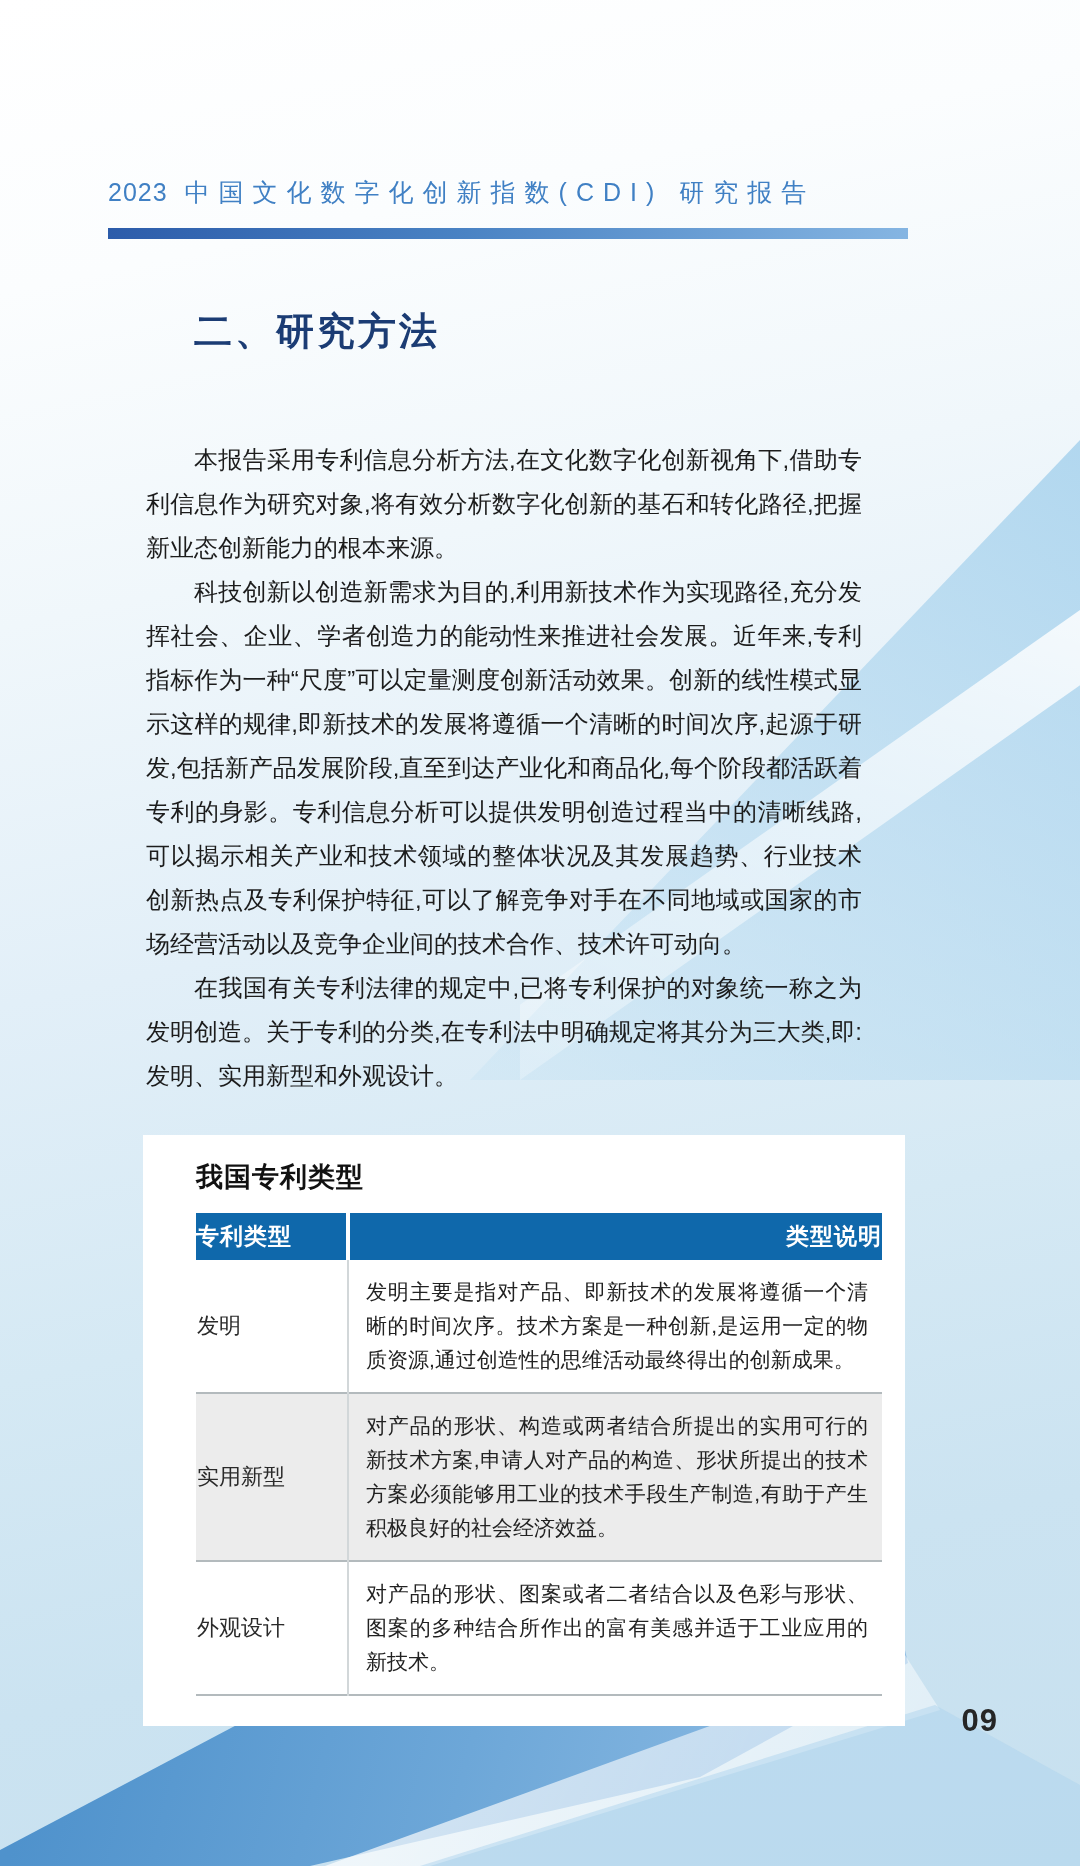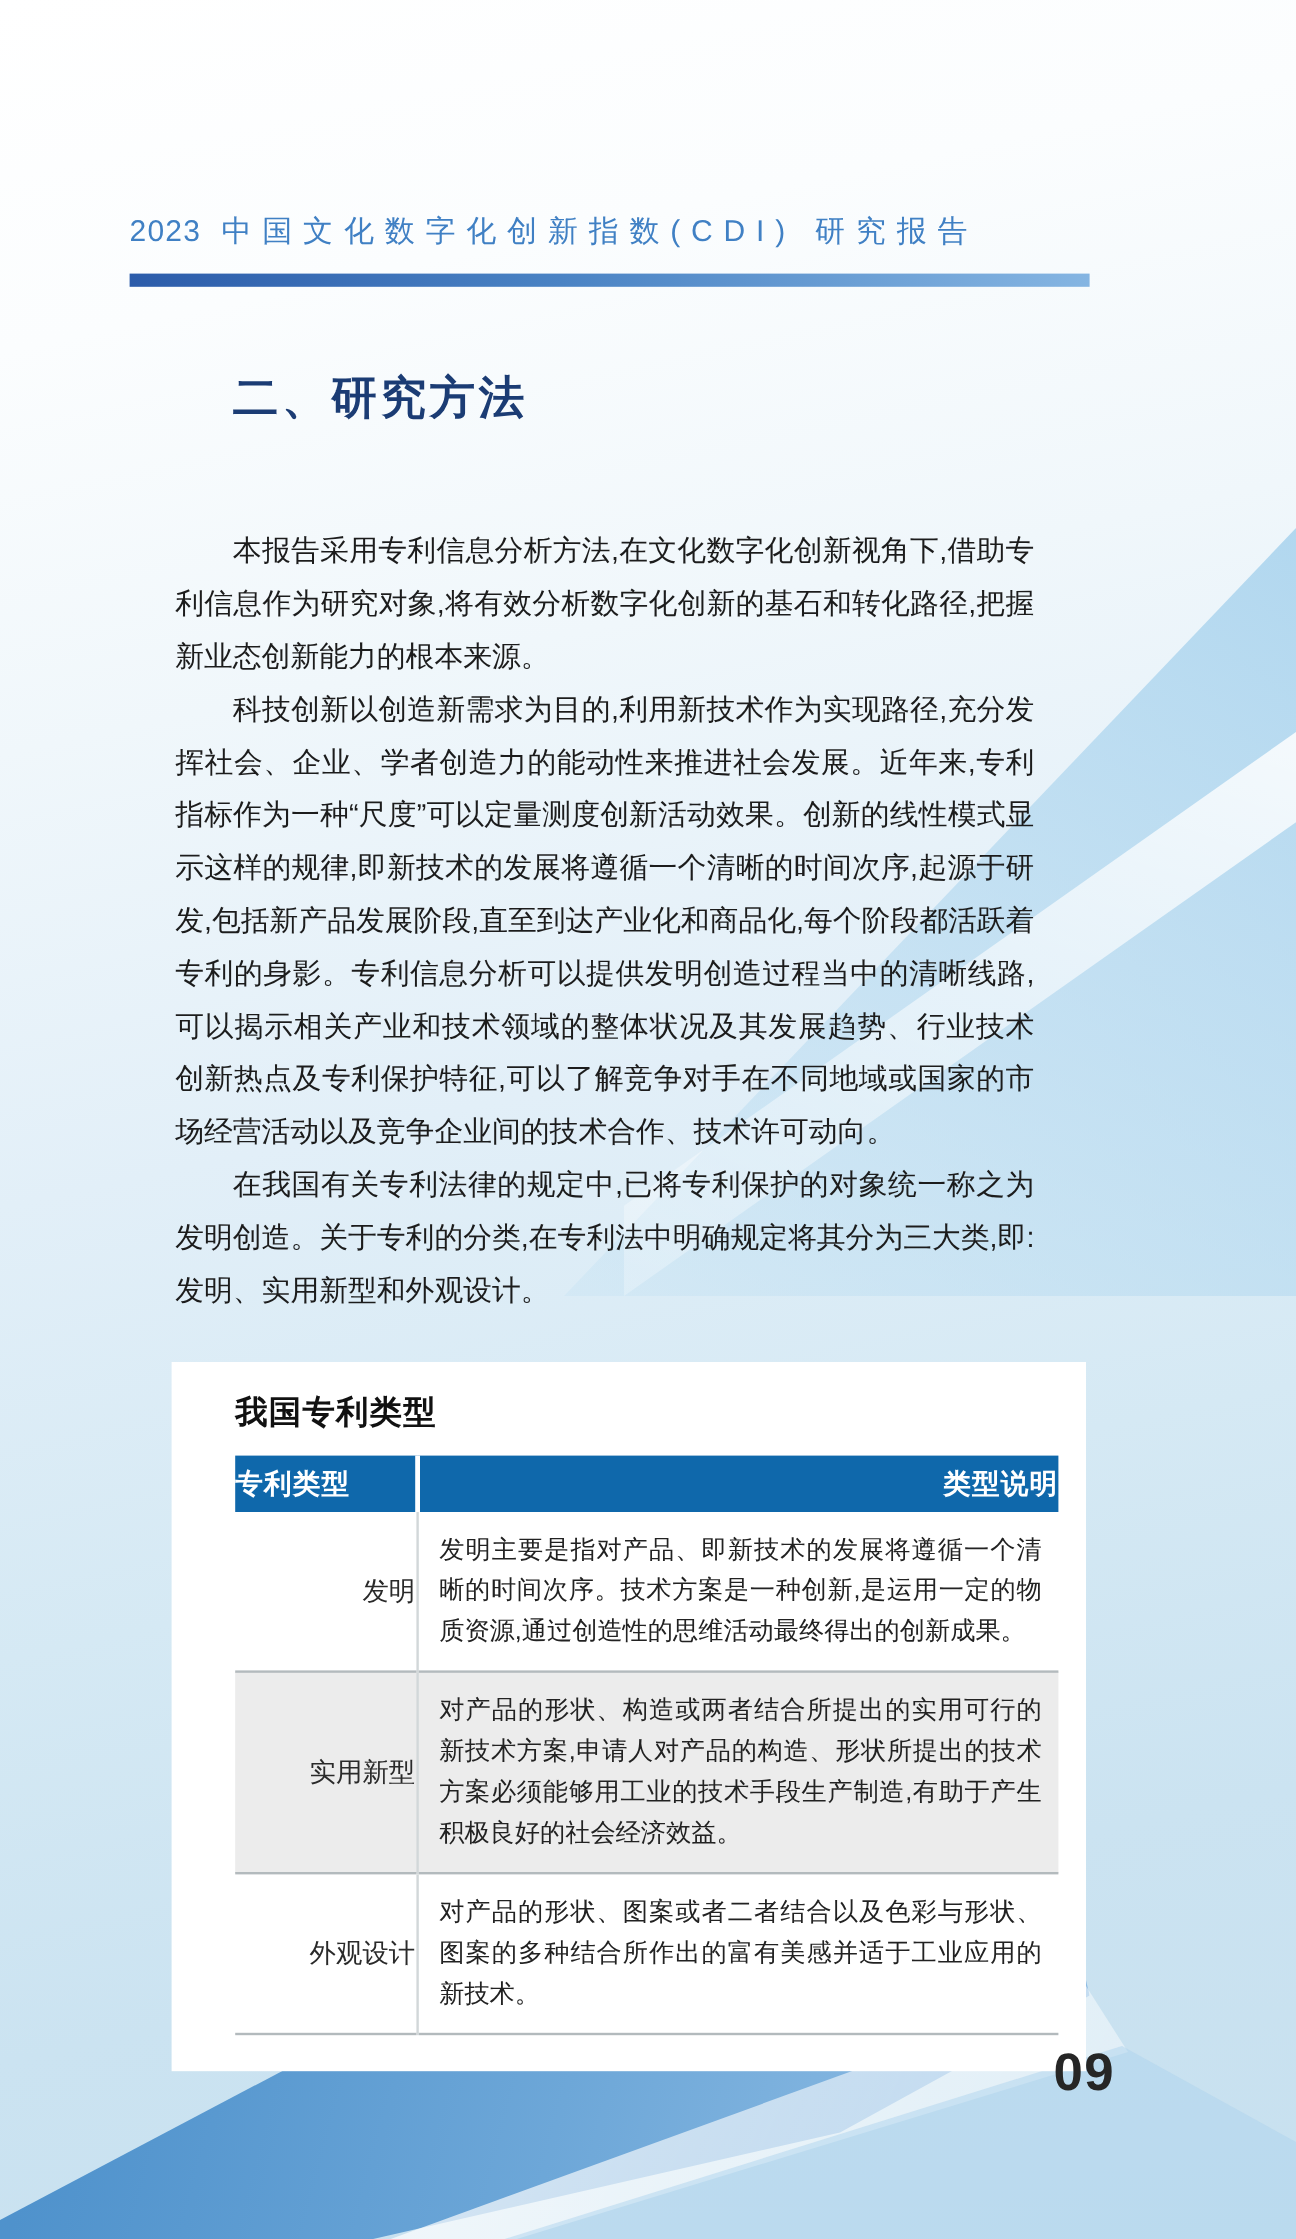--- a/index.html
+++ b/index.html
@@ -109,35 +109,35 @@
   .patent-table th.col-type {
     width: 150px; text-align: left;
     border-right: 4px solid #ffffff;
   }
   .patent-table th.col-desc { text-align: right; padding-left: 50px; }
   .patent-table td {
     font-size: 21px; line-height: 34px; color: #222222;
     vertical-align: middle;
   }
   .patent-table td.cell-type {
-    text-align: right; font-size: 22px; color: #2a2a2a;
+    text-align: left; font-size: 22px; color: #2a2a2a;
     border-right: 2px solid #d2d7d9;
   }
   .patent-table td.cell-desc {
     padding: 15px 14px 15px 17px;
     text-align: justify;
   }
   .patent-table tbody tr { border-bottom: 2px solid #b3babd; }
   .patent-table tbody tr.alt { background: #ececec; }
 
   
   .page-number {
     position: absolute; left: 878px; top: 1703px; width: 120px; z-index: 2;
-    text-align: left;
-    font-size: 44px; font-weight: 600; color: #262626; letter-spacing: 1px;
+    text-align: right;
+    font-size: 31px; font-weight: 600; color: #262626; letter-spacing: 1px;
   }
 </style>
 </head>
 <body>
 
 <div class="page">
 
   <div class="bg-base"></div>
   <div class="shape shape-tri-right"></div>
   <div class="shape shape-streak-right"></div>

